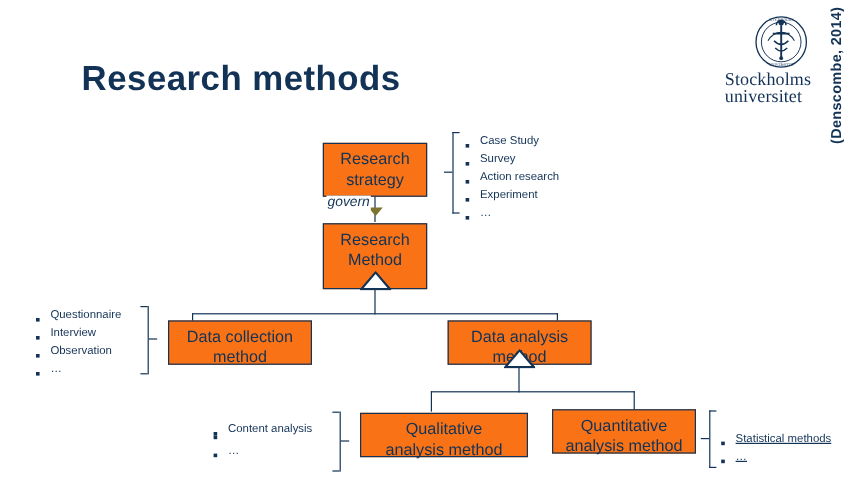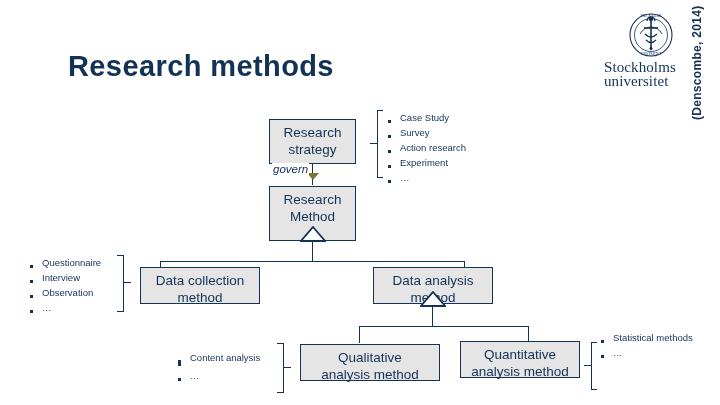--- a/index.html
+++ b/index.html
@@ -71,21 +71,21 @@
     font-weight: bold;
     color: #123256;
     white-space: nowrap;
     letter-spacing: 0.3px;
   }
 
   
   .node {
     position: absolute;
     border: 1.4px solid #123256;
-    background: #e5e5e5;
+    background: #f97316;
     box-sizing: border-box;
     color: #123256;
     font-size: 13.5px;
     line-height: 17px;
     padding: 4px 7px;
     z-index: 3;
   }
   .node.center {
     text-align: center;
   }
@@ -316,21 +316,21 @@
         <span>…</span>
       </div>
   </div>
 
   <div class="bracket" style="left:591px; top:342px; height:48px;">
     <div class="bv" style="height:48px;"></div>
     <div class="bt" style="top:0; width:6px;"></div>
     <div class="bt" style="top:46.6px; width:6px;"></div>
     <div class="btick" style="left:-7px; top:23px; width:7px;"></div>
   </div>
-  <div class="bullets" style="left:601px; top:330px;">
+  <div class="bullets" style="left:601px; top:358px;text-decoration:underline;">
     <div class="row">
         <span class="bsq"></span>
         <span>Statistical methods</span>
       </div>
     <div class="row">
         <span class="bsq"></span>
         <span>…</span>
       </div>
   </div>
 

